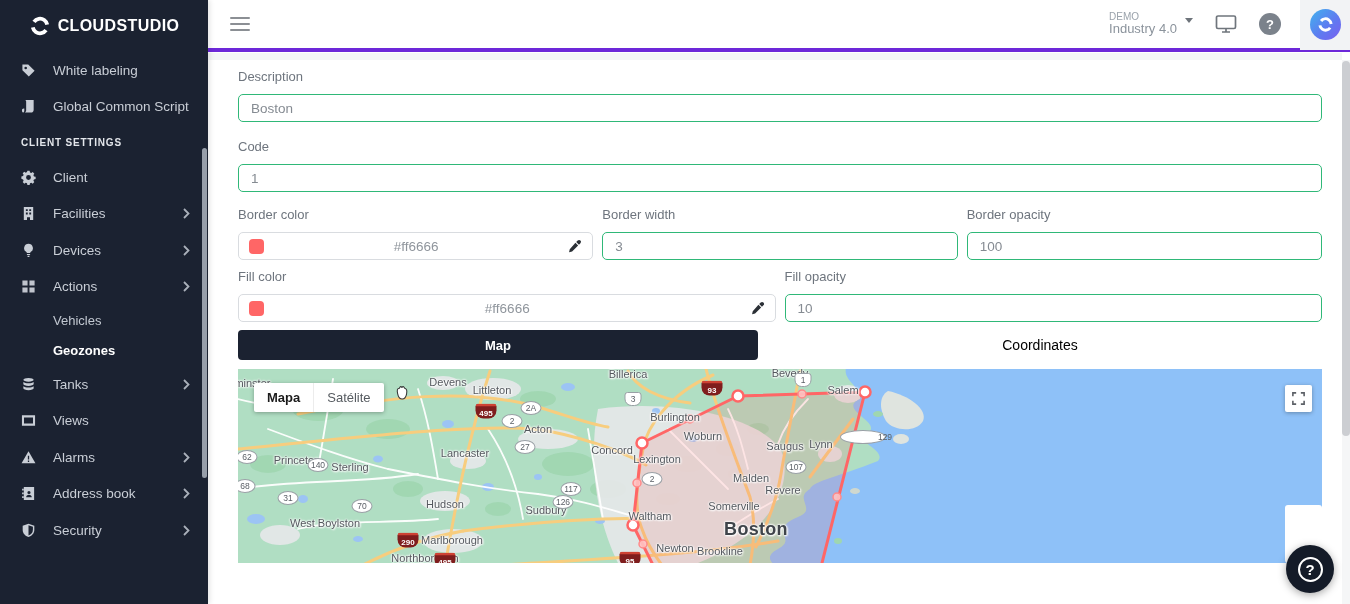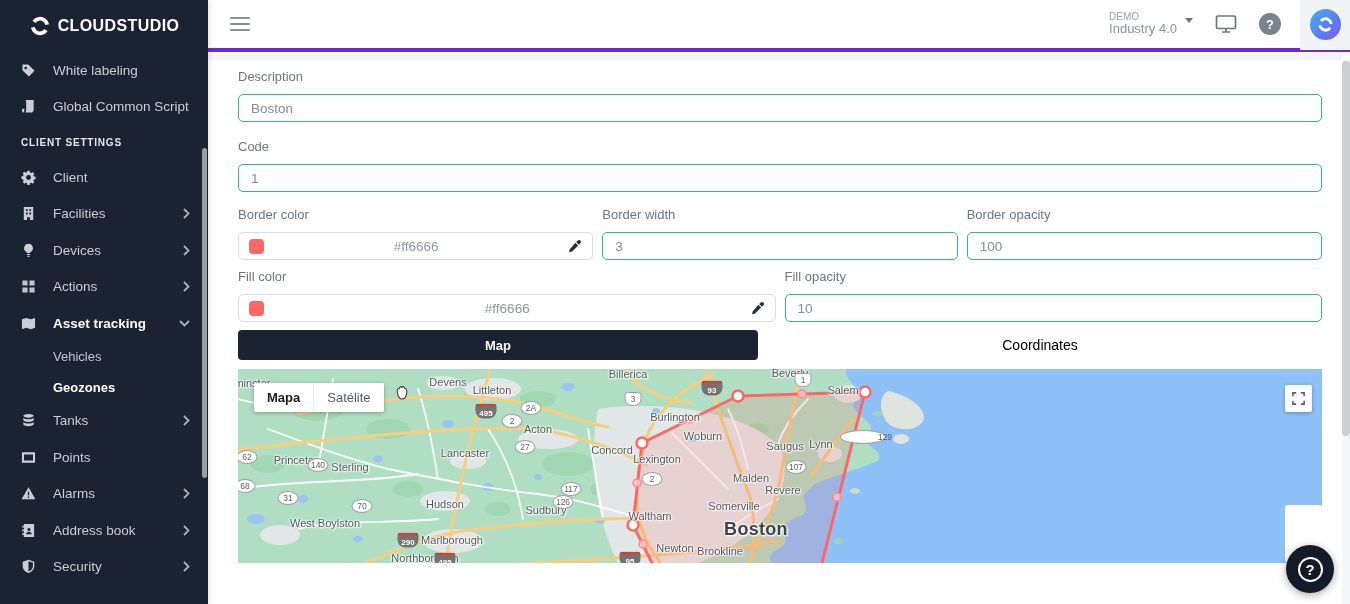--- a/index.html
+++ b/index.html
@@ -117,21 +117,21 @@
   .map-town.big { font-size:18px; font-weight:bold; color:#3f444a; letter-spacing:.3px; }
   .shield {
     position:absolute; transform:translate(-50%,-50%);
     display:flex; align-items:center; justify-content:center;
     font-size:8.5px; color:#5a5f66; background:#fff; border:1px solid #9aa0a6;
   }
   .shield.state { width:21px; height:14px; border-radius:50%; }
   .shield.us { width:17px; height:14px; border-radius:3px 3px 7px 7px; }
   .shield.interstate {
     width:21px; height:15px; color:#fff; font-weight:bold; font-size:8px;
-    background:#737373; border:none; border-top:3.5px solid #ce4234;
+    background:#7f1d1d; border:none; border-top:3.5px solid #ce4234;
     border-radius:3px 3px 8px 8px;
   }
   .map-type {
     position:absolute; left:16px; top:14px; height:29px; background:#fff; display:flex;
     box-shadow:0 1px 4px rgba(0,0,0,.3); border-radius:2px; z-index:4; align-items:stretch;
   }
   .map-type .mt { padding:0 13px; display:flex; align-items:center; font-size:13px; cursor:pointer; }
   .map-type .sel { font-weight:bold; color:#1b1b1b; }
   .map-type .unsel { color:#565b60; border-left:1px solid #ececec; }
   .hand-cursor { position:absolute; left:155px; top:15px; z-index:5; }
@@ -227,34 +227,20 @@
             <path fill="currentColor" d="M1.5 1.5H7V7H1.5zM9 1.5h5.5V7H9zM1.5 9H7v5.5H1.5zM9 9h5.5v5.5H9z" opacity="0.95"></path>
           </svg>
         </span>
         <span class="label">Actions</span>
         <span class="chev">
           <svg width="7" height="11" viewBox="0 0 7 11" fill="none" stroke="currentColor" stroke-width="1.8">
             <path d="M1 1l4.5 4.5L1 10"></path>
           </svg>
         </span>
       </div>
-      <div class="nav-item active-parent">
-        <span class="icon">
-          <svg width="15" height="15" viewBox="0 0 16 16">
-            <path fill="currentColor" fill-rule="evenodd" d="M1 3.5 5.5 2l5 1.5L15 2v10.5L10.5 14l-5-1.5L1 14zm4.5.1v8.1m5-6.6v8.1"></path>
-            <path stroke="currentColor" stroke-width="1" d="M5.5 2.6v9.5M10.5 4v9.5" fill="none" opacity="0.5"></path>
-          </svg>
-        </span>
-        <span class="label">Asset tracking</span>
-        <span class="chev">
-          <svg width="11" height="7" viewBox="0 0 11 7" fill="none" stroke="currentColor" stroke-width="1.8">
-            <path d="M1 1l4.5 4.5L10 1"></path>
-          </svg>
-        </span>
-      </div>
       <div class="nav-item child">
         <span class="label">Vehicles</span>
       </div>
       <div class="nav-item child active">
         <span class="label">Geozones</span>
       </div>
       <div class="nav-item">
         <span class="icon">
           <svg width="15" height="15" viewBox="0 0 16 16">
             <path fill="currentColor" d="M8 1c3 0 5.5.9 5.5 2s-2.5 2-5.5 2-5.5-.9-5.5-2S5 1 8 1zm-5.5 4.3C3.6 6.1 5.6 6.6 8 6.6s4.4-.5 5.5-1.3v2.2c0 1.1-2.5 2-5.5 2s-5.5-.9-5.5-2zm0 4.5C3.6 10.6 5.6 11.1 8 11.1s4.4-.5 5.5-1.3V12c0 1.1-2.5 2-5.5 2s-5.5-.9-5.5-2z"></path>
@@ -266,21 +252,21 @@
             <path d="M1 1l4.5 4.5L1 10"></path>
           </svg>
         </span>
       </div>
       <div class="nav-item">
         <span class="icon">
           <svg width="15" height="15" viewBox="0 0 16 16">
             <path fill="currentColor" fill-rule="evenodd" d="M1 2.5h14v11H1zm2.2 2.2v6.6h9.6V4.7z"></path>
           </svg>
         </span>
-        <span class="label">Points</span>
+        <span class="label">Views</span>
       </div>
       <div class="nav-item">
         <span class="icon">
           <svg width="15" height="15" viewBox="0 0 16 16">
             <path fill="currentColor" fill-rule="evenodd" d="M8 1.2 15.4 14H.6zM7.3 6h1.4v4.2H7.3zm0 5.2h1.4v1.5H7.3z"></path>
           </svg>
         </span>
         <span class="label">Alarms</span>
         <span class="chev">
           <svg width="7" height="11" viewBox="0 0 7 11" fill="none" stroke="currentColor" stroke-width="1.8">

